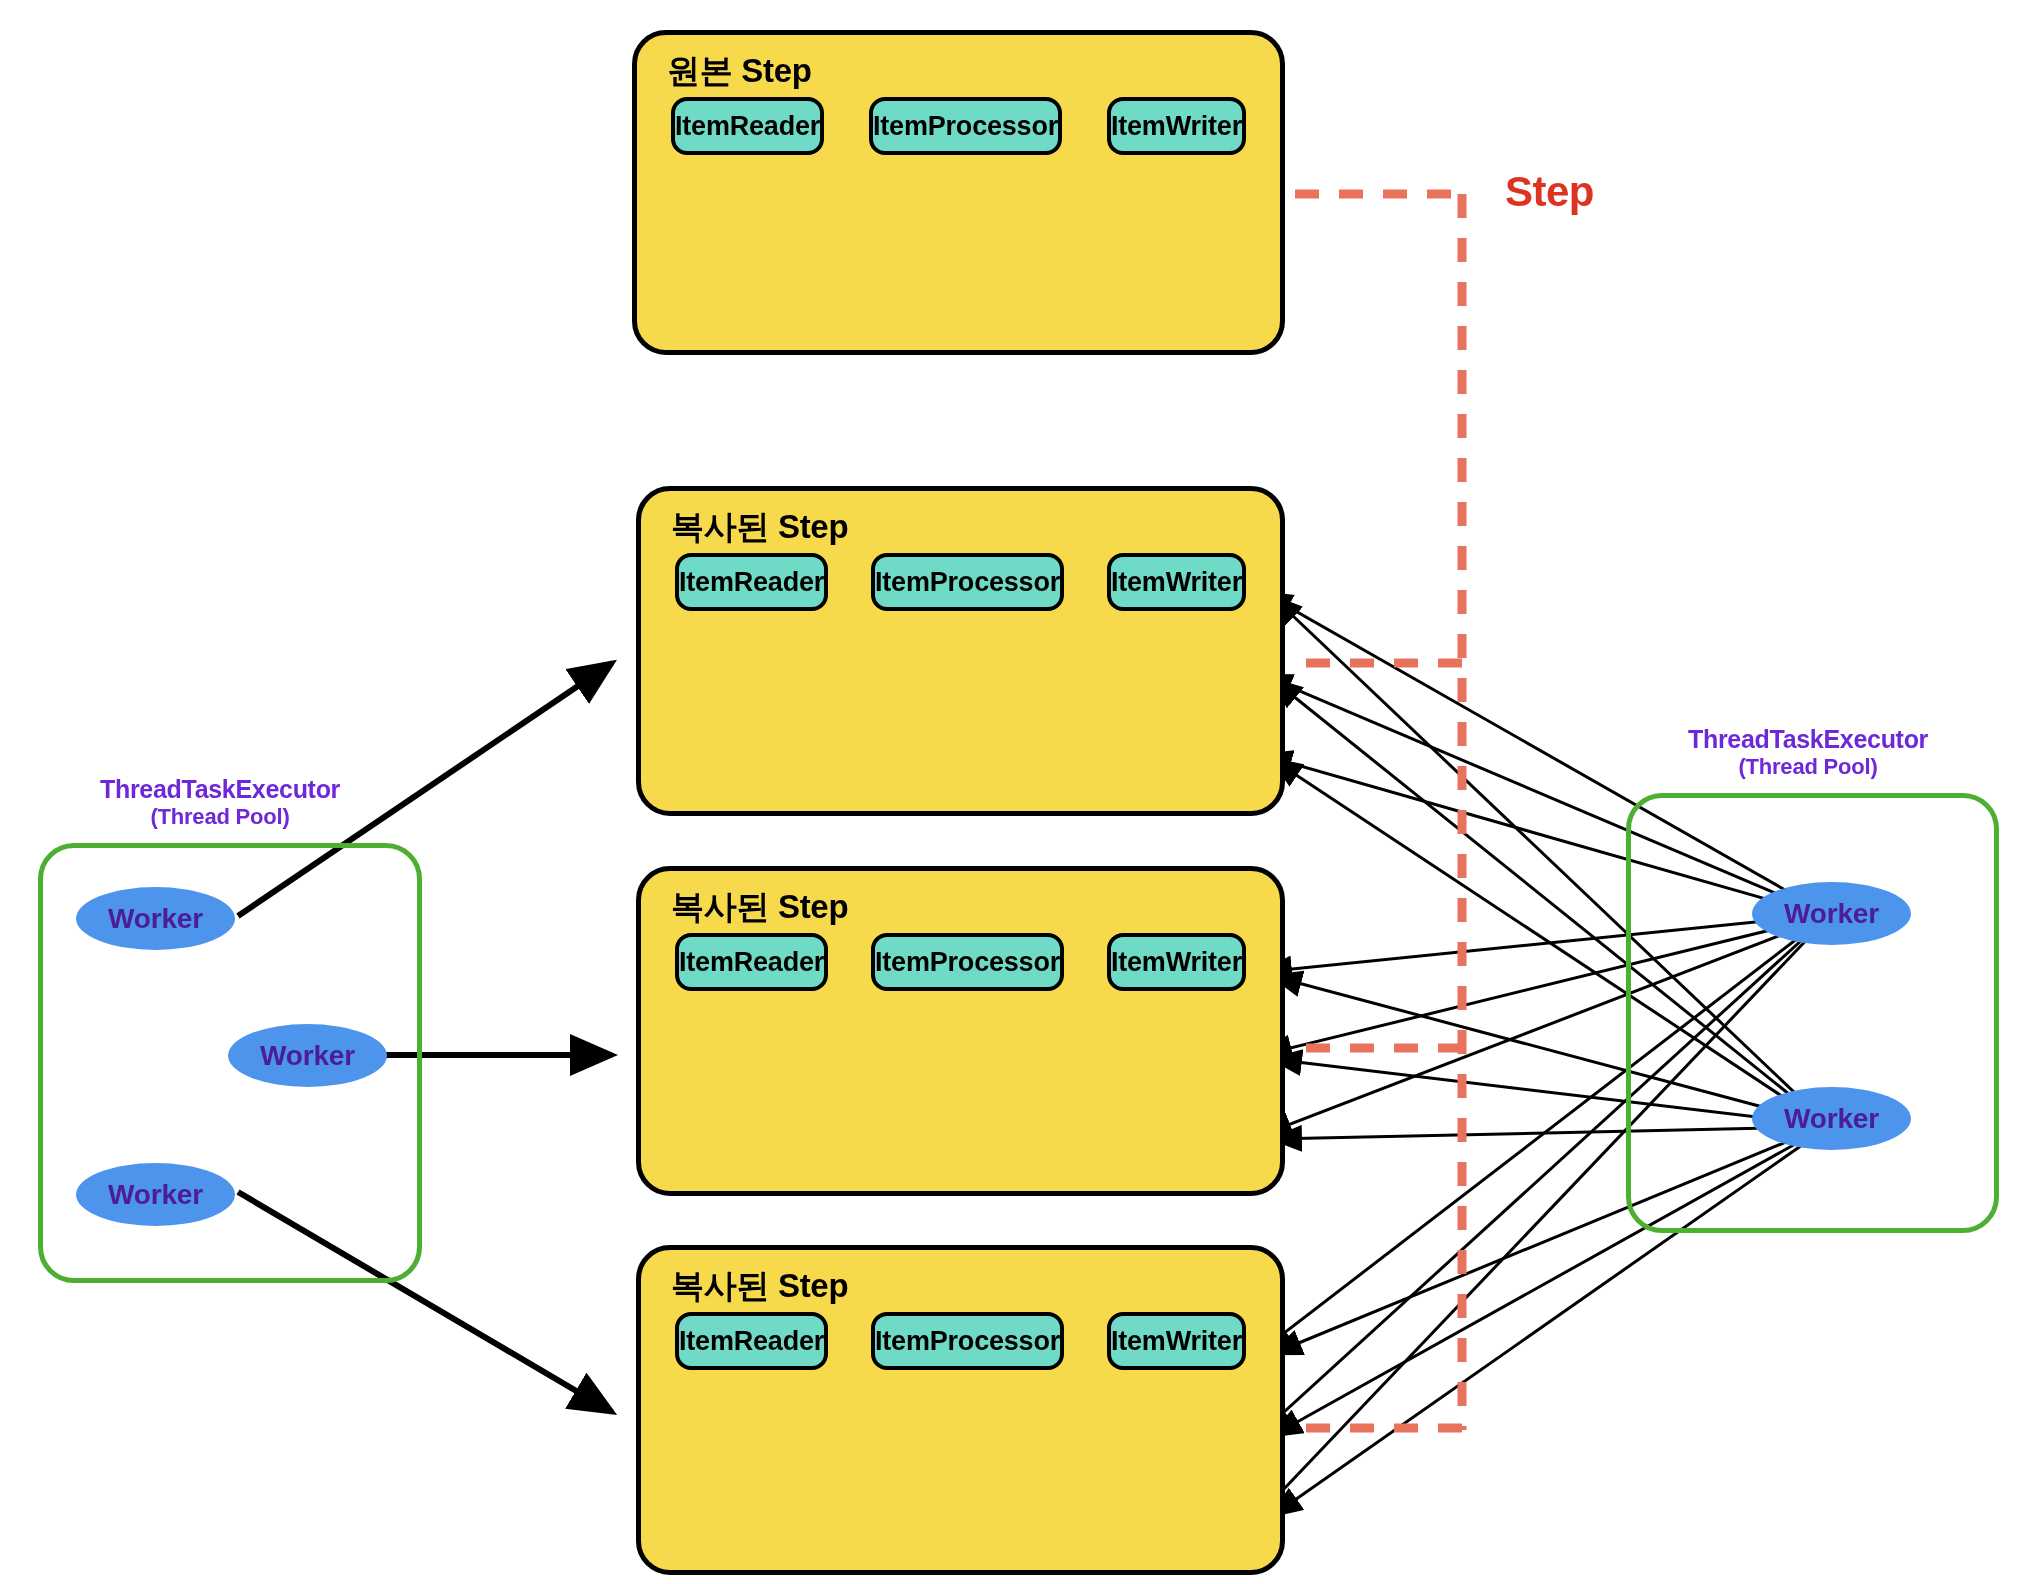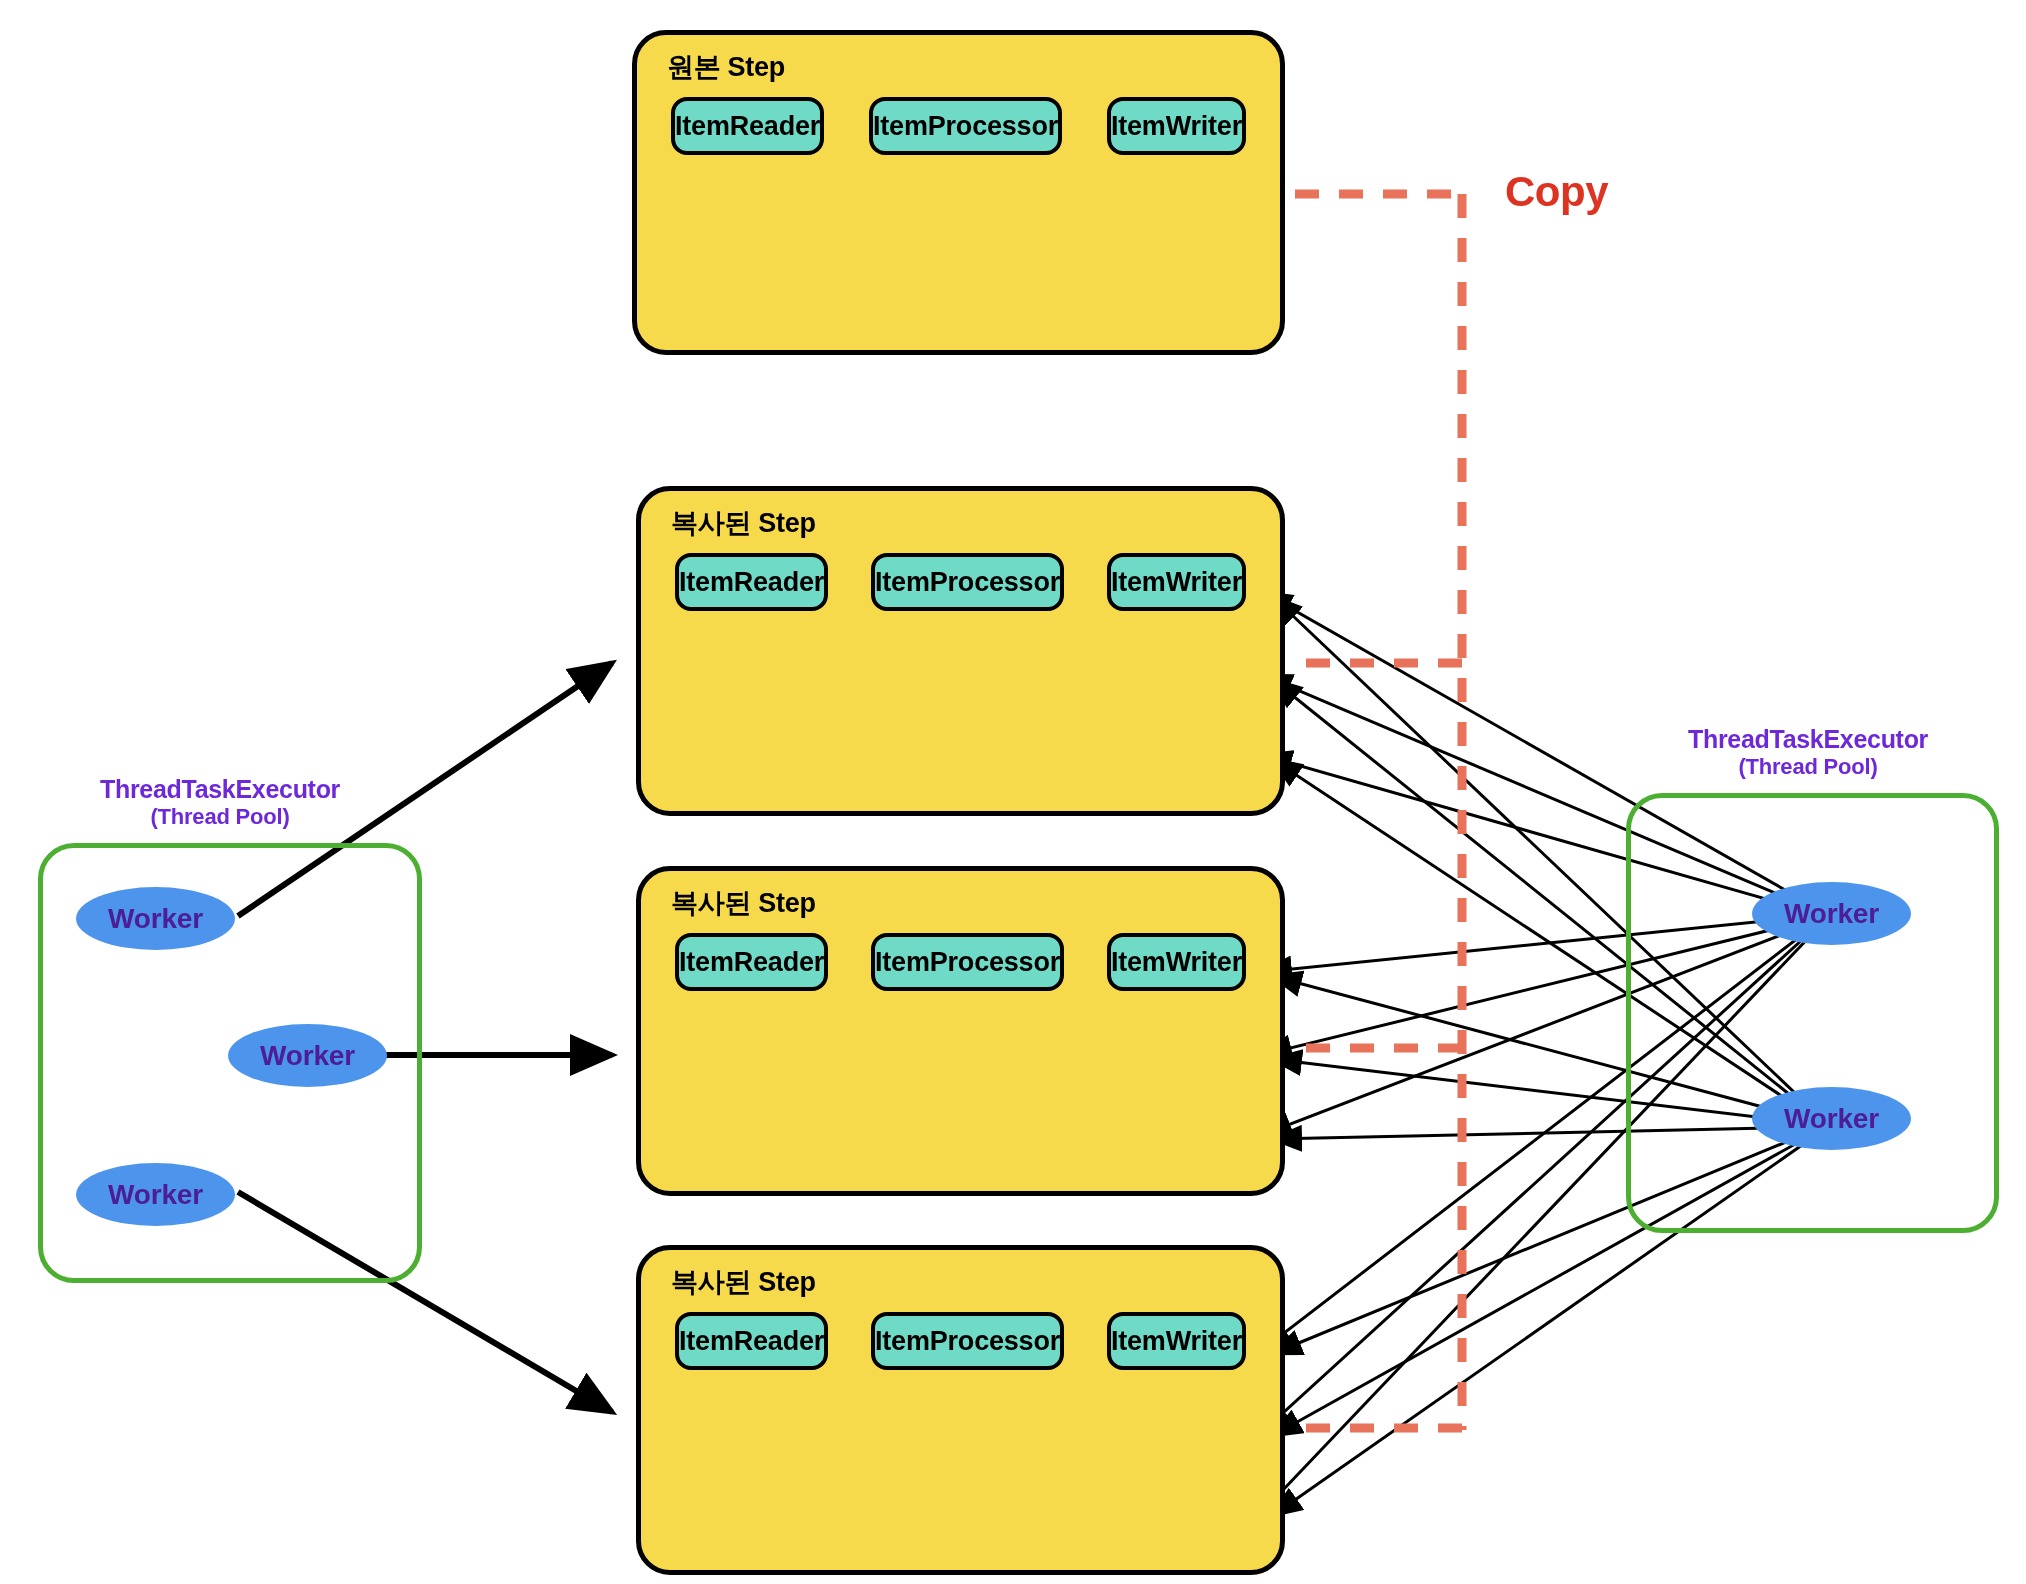--- a/index.html
+++ b/index.html
@@ -30,21 +30,21 @@
     position: absolute;
     background: #F7D94C;
     border: 5px solid #000000;
     border-radius: 34px;
     box-sizing: border-box;
   }
   .step-title {
     position: absolute;
     left: 30px;
     top: 14px;
-    font-size: 27px;
+    font-size: 33px;
     font-weight: bold;
     color: #000000;
     letter-spacing: -0.3px;
     white-space: nowrap;
   }
   .component-stack {
     position: absolute;
     left: 34px;
     right: 34px;
     top: 62px;
@@ -175,21 +175,21 @@
 
   <div class="step-box" style="left:632px; top:30px; width:653px; height:325px;">
     <div class="step-title">원본 Step</div>
     <div class="component-stack">
       <div class="component">ItemReader</div>
       <div class="component">ItemProcessor</div>
       <div class="component">ItemWriter</div>
     </div>
   </div>
 
-  <div class="copy-label" style="left:1505px; top:168px;">Copy</div>
+  <div class="copy-label" style="left:1505px; top:168px;">Step</div>
 
   <div class="step-box" style="left:636px; top:486px; width:649px; height:330px;">
     <div class="step-title">복사된 Step</div>
     <div class="component-stack">
       <div class="component">ItemReader</div>
       <div class="component">ItemProcessor</div>
       <div class="component">ItemWriter</div>
     </div>
   </div>
 

